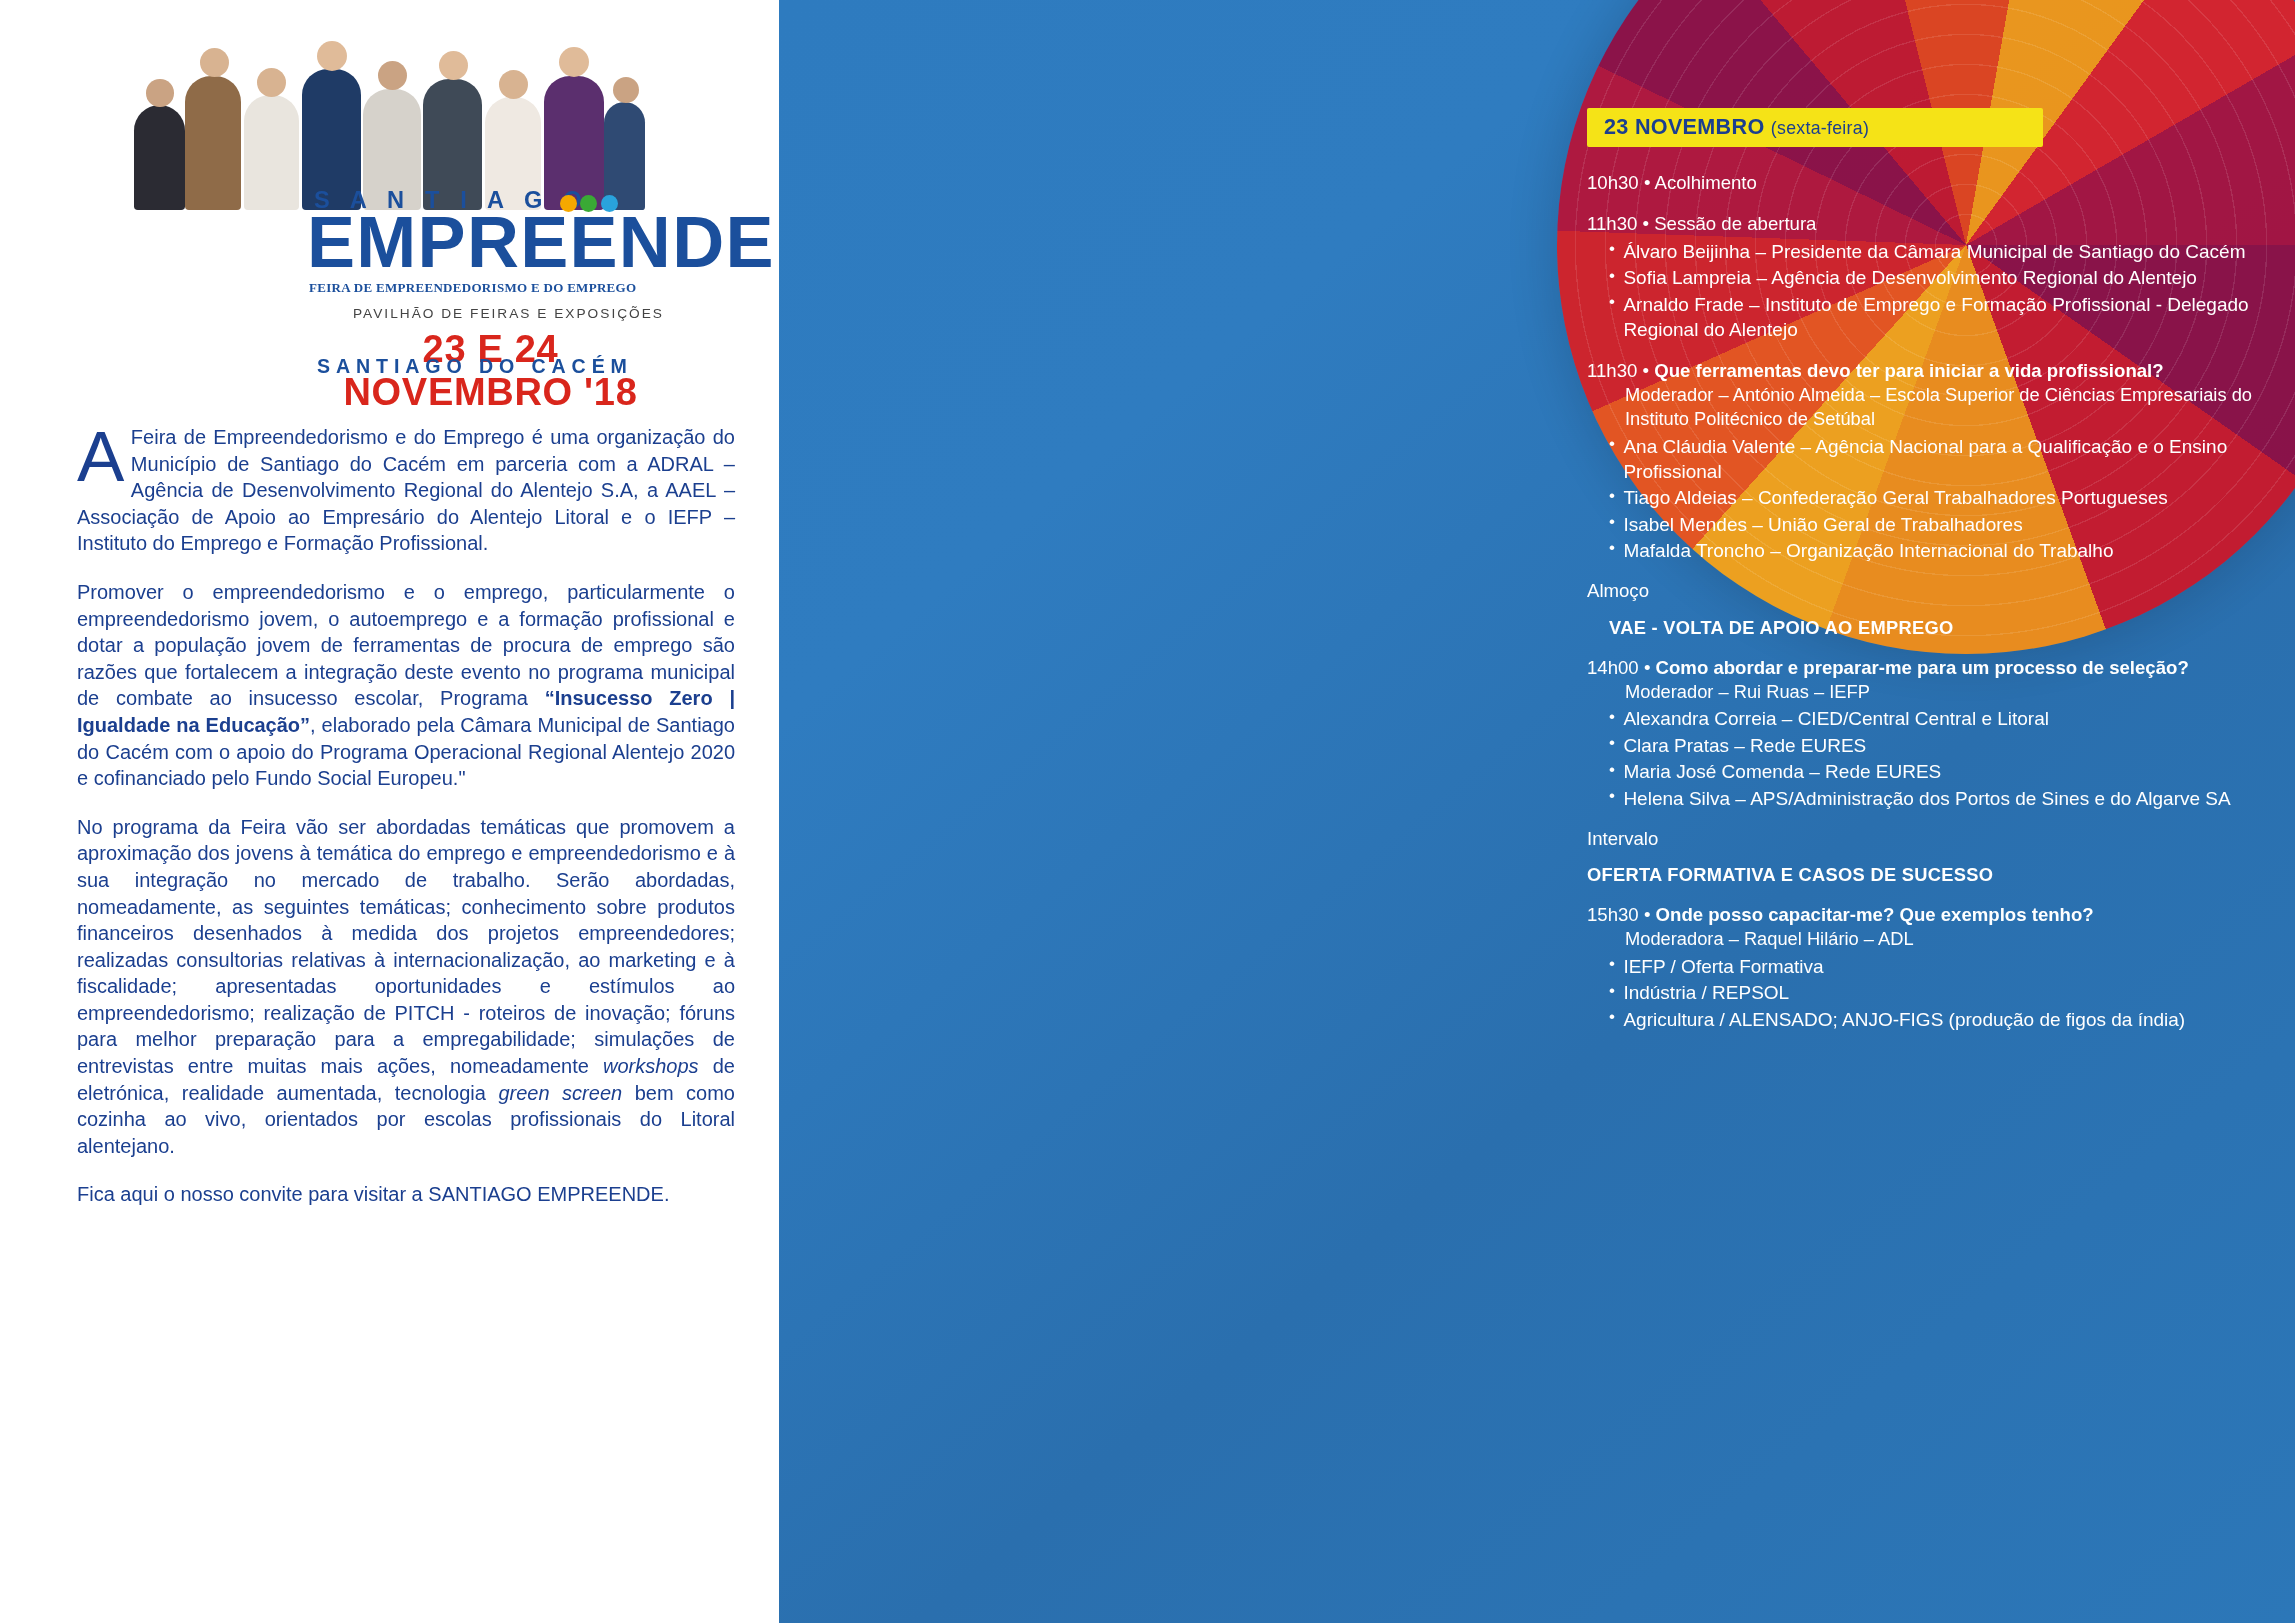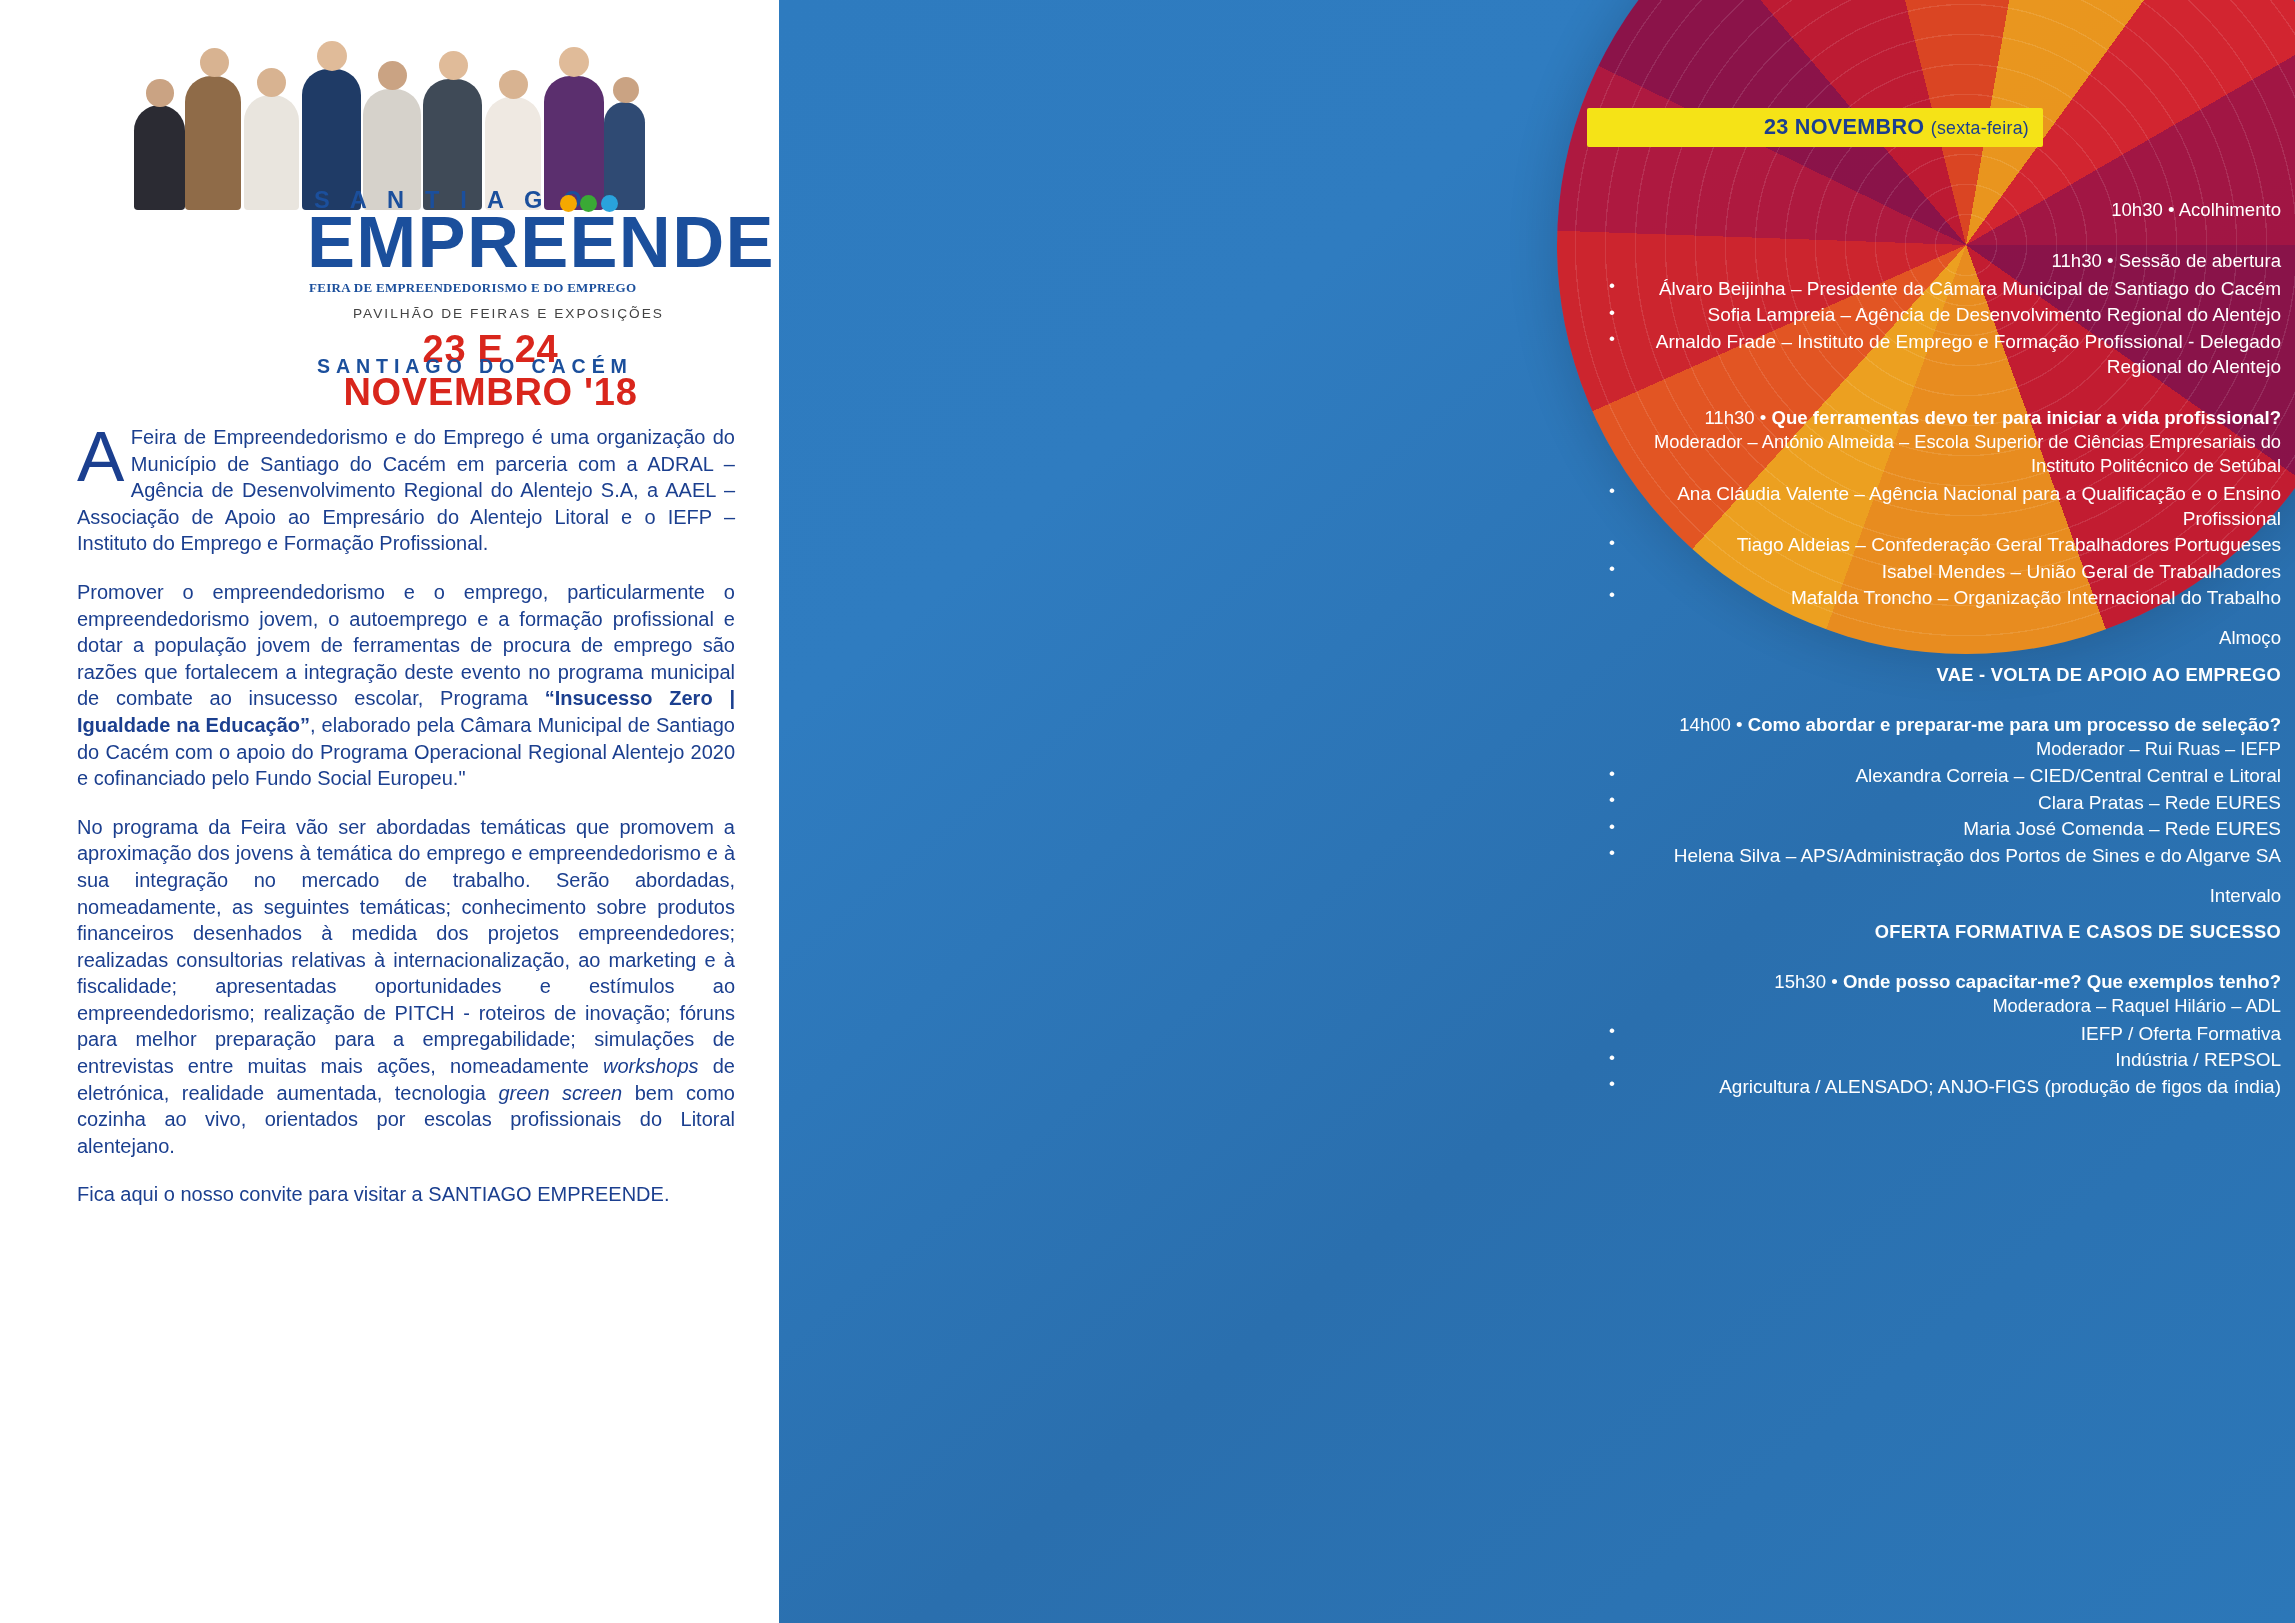--- a/index.html
+++ b/index.html
@@ -62,21 +62,20 @@
   #left-text p{margin:0 0 22px 0;}
   .dropcap{
     float:left;font-size:71px;line-height:0.82;font-weight:normal;color:#1b3f8f;
     padding:3.9px 6.5px 0 0;
   }
   
   #blue-panel{
     position:absolute;left:779px;top:0;width:1517px;height:1623px;
     background:linear-gradient(140deg,#2e7bbf 0%,#2f7cc0 25%,#2a6fae 60%,#2c77b8 100%);
     overflow:hidden;
-    text-align:right;
   }
   #umbrella{
     position:absolute;right:-79px;top:-164px;width:818px;height:818px;
     border-radius:50%;
     background:
       conic-gradient(from 200deg,
         #f3a21c 0deg 22deg,
         #e8541f 22deg 46deg,
         #d2232a 46deg 72deg,
         #b3163c 72deg 96deg,
@@ -104,21 +103,21 @@
     background:#f5e317;color:#1b3f8f;font-weight:bold;
     padding:5.9px 14.4px 7.2px 17px;
     border-radius:2px;
     font-size:21.6px;
     letter-spacing:0.3px;
     white-space:nowrap;
   }
   .day-banner .day-sub{font-weight:normal;font-size:17.7px;color:#1b3f8f;}
   .banner-a{left:808px;top:108px;width:425px;}
 
-  .entry{color:#ffffff;font-size:18.6px;line-height:1.3;margin-bottom:17px;margin-top:27px;}
+  .entry{color:#ffffff;font-size:18.6px;line-height:1.3;margin-bottom:17px;}
   .time{white-space:nowrap;}
   .bold{font-weight:bold;}
   .section-head{
     color:#ffffff;font-weight:bold;font-size:18.3px;letter-spacing:0.3px;margin-bottom:17px;
   }
   ul.bul{list-style:none;margin:2.6px 0 0 0;padding:0 0 0 22px;}
   ul.bul li{
     position:relative;color:#ffffff;font-size:19px;line-height:1.32;margin-bottom:1.3px;
     padding-left:14.4px;
   }

